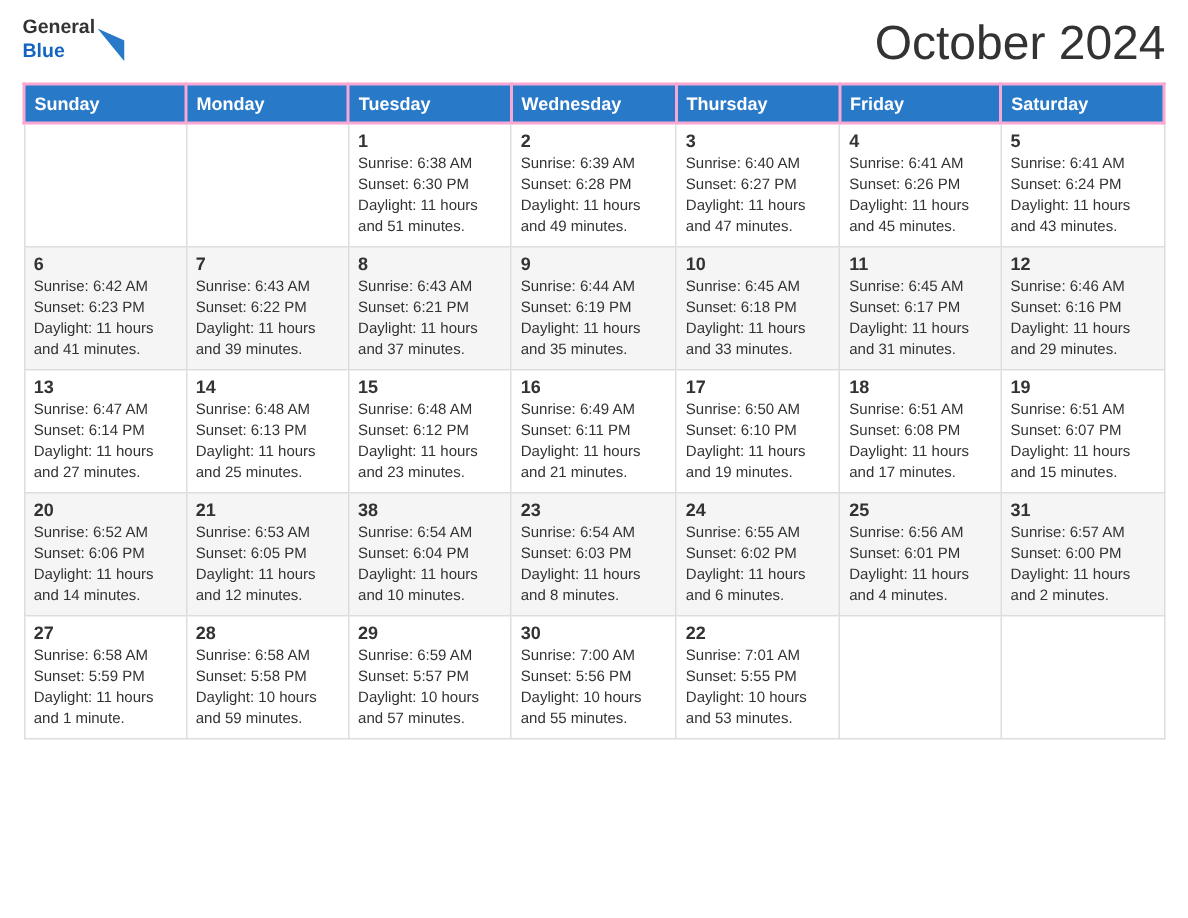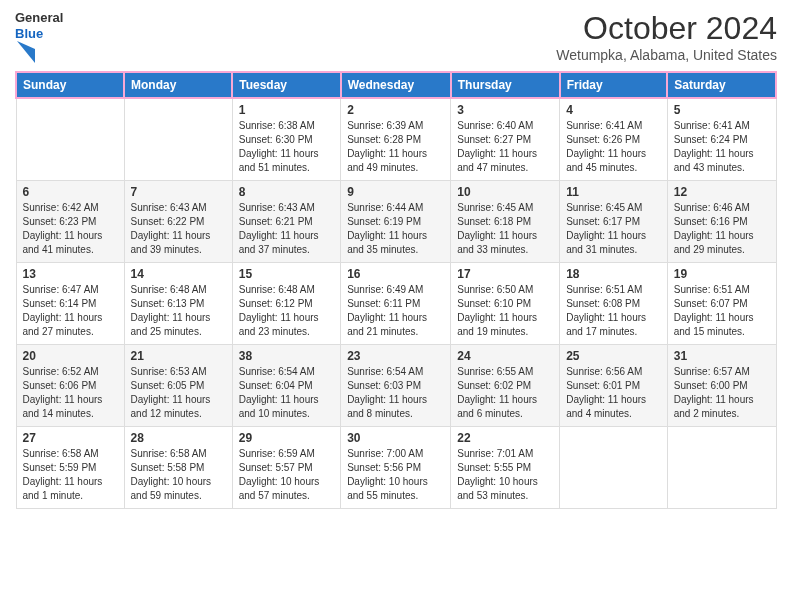--- a/index.html
+++ b/index.html
@@ -17,22 +17,21 @@
       padding: 10px 15px;
     }
     .header {
       display: flex;
       justify-content: space-between;
       align-items: flex-start;
       margin-bottom: 8px;
     }
     .logo {
       display: flex;
-      align-items: flex-start;
-      flex-direction: column;
+      align-items: flex-end;
     }
     .logo-text {
       display: flex;
       flex-direction: column;
       font-size: 13px;
       font-weight: bold;
       line-height: 1.2;
     }
     .logo-general { color: #333; }
     .logo-blue { color: #1565c0; }
@@ -103,21 +102,20 @@
       <div class="logo-text">
         <span class="logo-general">General</span>
         <span class="logo-blue">Blue</span>
       </div>
       <svg class="logo-icon" viewBox="0 0 18 22">
         <polygon points="0,0 18,8 18,22" fill="#2979c9"></polygon>
       </svg>
     </div>
     <div class="title-section">
       <div class="month-title">October 2024</div>
-      <div class="location">Wetumpka, Alabama, United States</div>
     </div>
   </div>
 
   <table class="calendar">
     <thead>
       <tr>
       <th>Sunday</th>
           <th>Monday</th>
           <th>Tuesday</th>
           <th>Wednesday</th>

